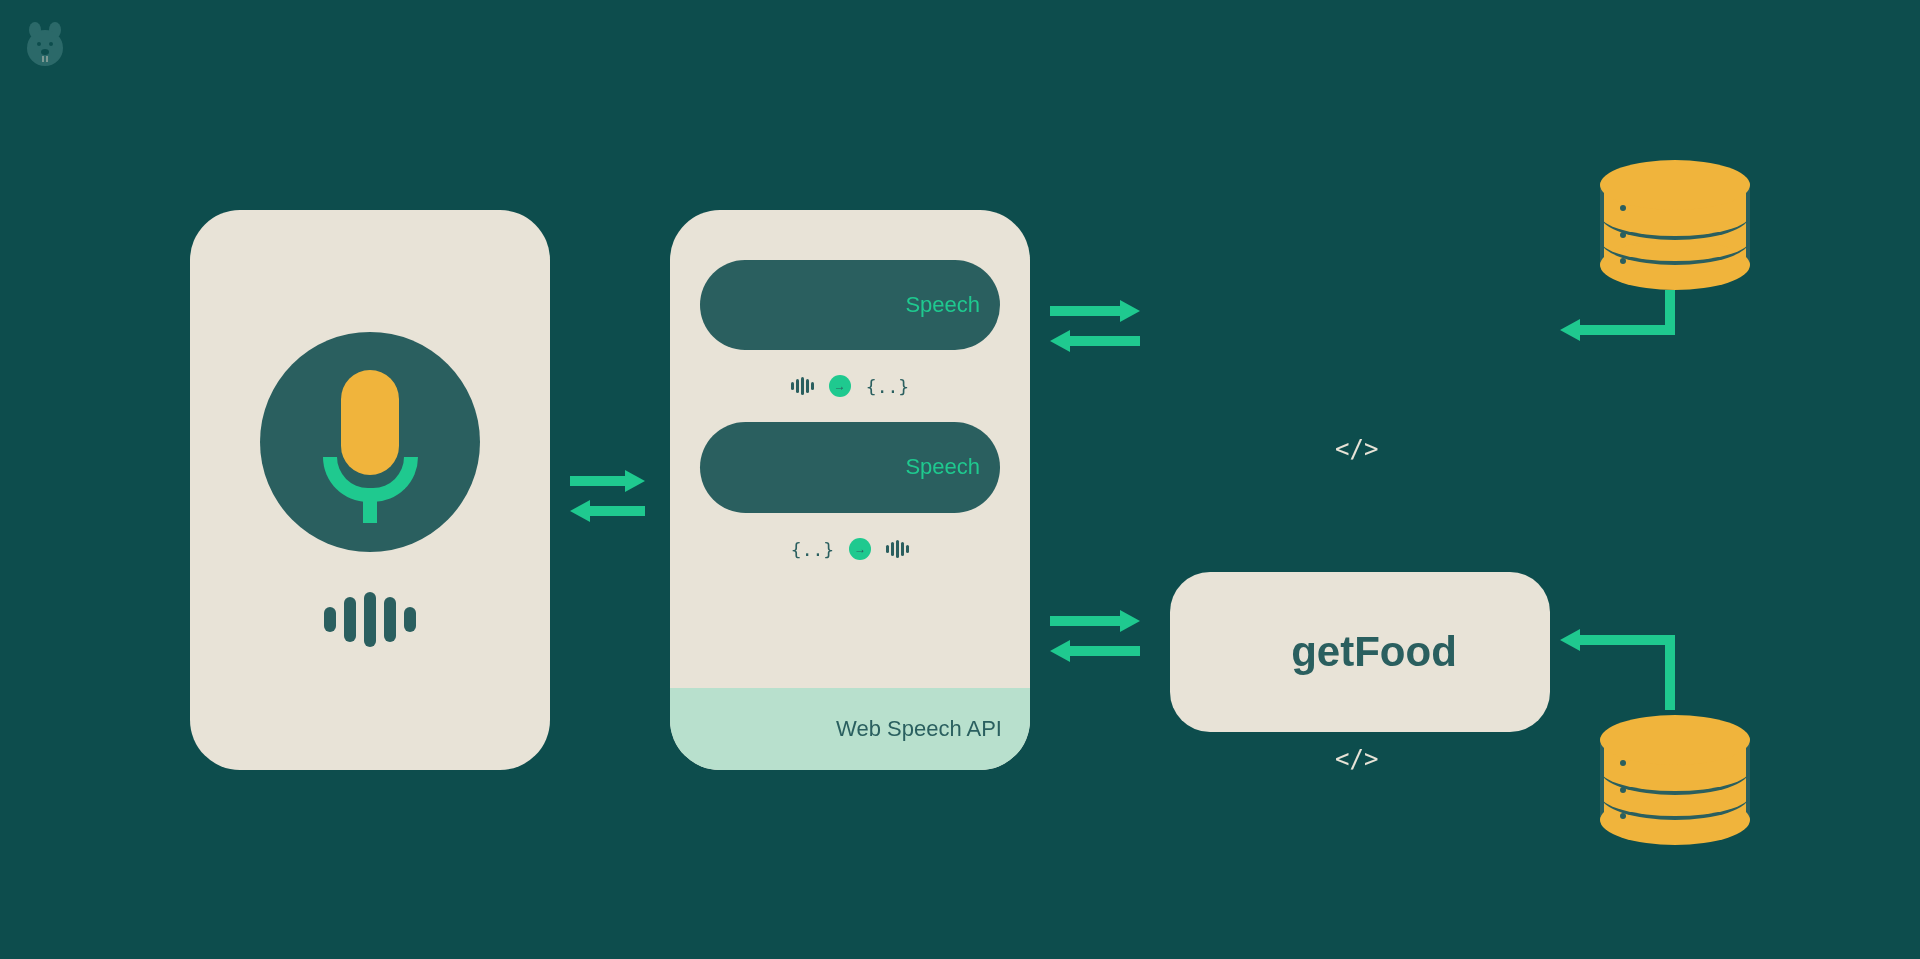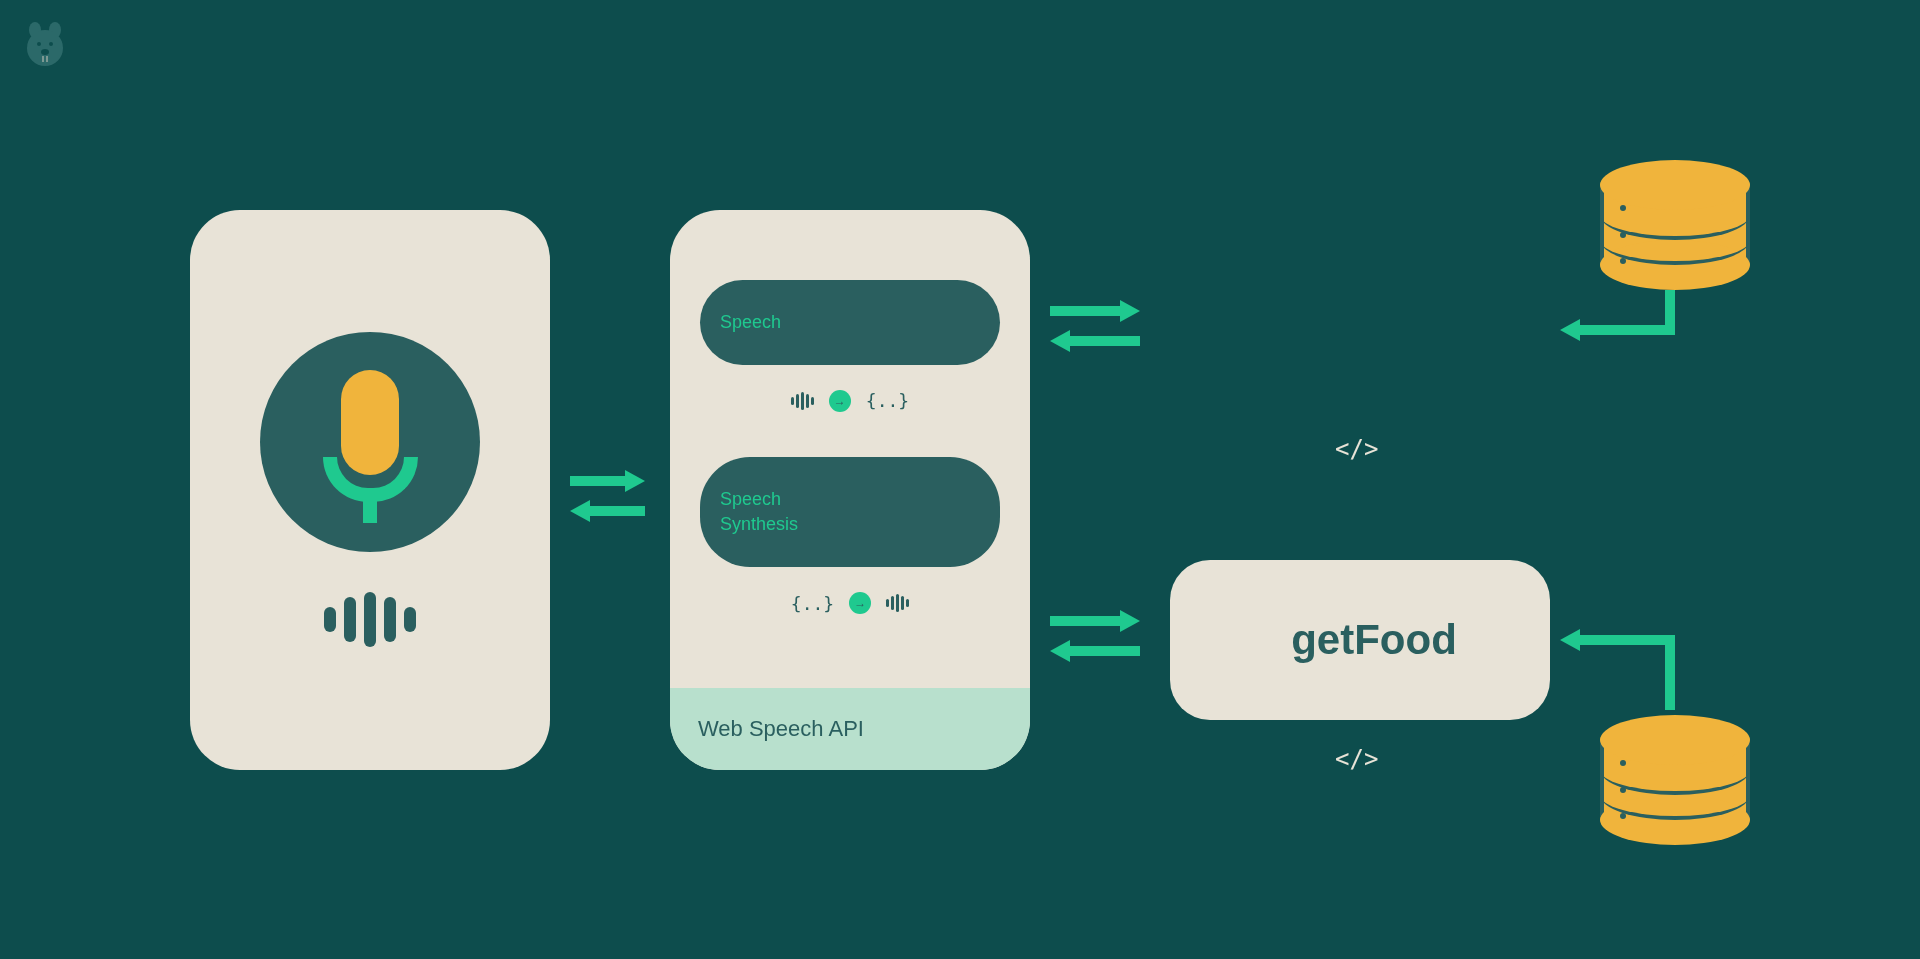--- a/index.html
+++ b/index.html
@@ -131,25 +131,24 @@
       padding: 50px 30px 20px;
       display: flex;
       flex-direction: column;
       gap: 25px;
     }
     
     .speech-pill {
       background: #2a5f5f;
       border-radius: 50px;
       padding: 30px 20px;
-      text-align: left;
+      text-align: right;
       color: #1fc98f;
-      font-size: 18px;
+      font-size: 22px;
       line-height: 1.4;
-      margin-top: 20px;
     }
     
     .conversion {
       display: flex;
       align-items: center;
       justify-content: center;
       gap: 15px;
       color: #2a5f5f;
       font-size: 18px;
     }
@@ -184,21 +183,21 @@
     
     .code-braces {
       font-family: monospace;
       font-size: 18px;
       color: #2a5f5f;
     }
     
     .speech-footer {
       background: #b8e0cd;
       padding: 28px;
-      text-align: left;
+      text-align: right;
       color: #2a5f5f;
       font-size: 22px;
     }
     
     
     .api-card {
       position: absolute;
       width: 380px;
       height: 160px;
       background: #e8e3d7;
@@ -211,21 +210,21 @@
       font-weight: 600;
     }
     
     .api-card-1 {
       left: 1060px;
       top: 170px;
     }
     
     .api-card-2 {
       left: 1060px;
-      top: 480px;
+      top: 492px;
       padding-left: 28px;
     }
     
     .code-icon {
       position: absolute;
       color: #e8e3d7;
       font-size: 24px;
       font-family: monospace;
     }
     
@@ -407,21 +406,20 @@
             <span></span>
             <span></span>
             <span></span>
             <span></span>
           </div>
         <div class="arrow-circle">→</div>
         <div class="code-braces">{..}</div>
       </div>
       <div class="speech-pill">
         <div>Speech</div>
-        <div>Synthesis</div>
       </div>
       <div class="conversion">
         <div class="code-braces">{..}</div>
         <div class="arrow-circle">→</div>
         <div class="mini-wave">
             <span></span>
             <span></span>
             <span></span>
             <span></span>
             <span></span>

